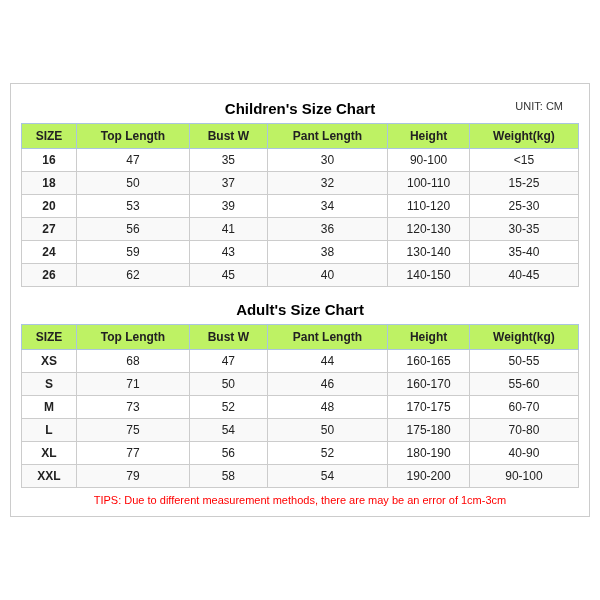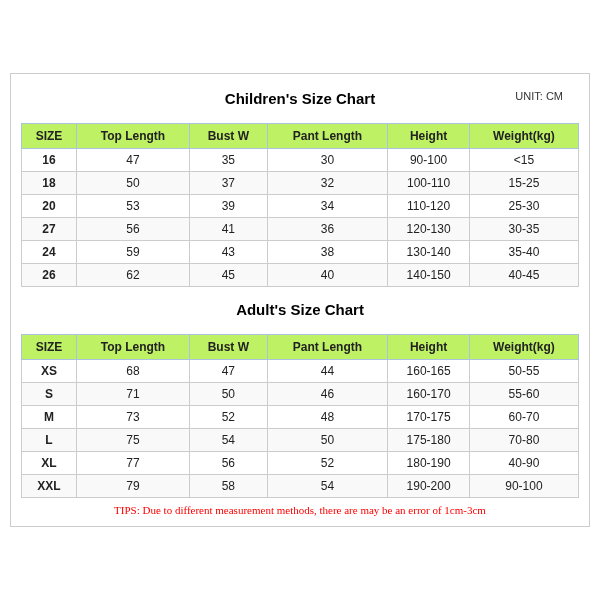--- a/index.html
+++ b/index.html
@@ -16,21 +16,21 @@
       width: 580px;
       border: 1px solid #ccc;
       background: #fff;
       padding: 10px;
     }
     .section-title {
       text-align: center;
       font-weight: bold;
       font-size: 15px;
       background: #fff;
-      padding: 6px 0 16px 0;
+      padding: 6px 0 6px 0;
       position: relative;
     }
     .unit-label {
       position: absolute;
       right: 16px;
       top: 6px;
       font-size: 11px;
       font-weight: normal;
       color: #333;
     }
@@ -60,21 +60,20 @@
       background: #fff;
     }
     td:first-child {
       font-weight: bold;
     }
     .tips {
       text-align: center;
       color: red;
       font-size: 11px;
       margin-top: 6px;
-      font-family: Liberation Serif, serif;
     }
     .section-gap {
       height: 8px;
     }
   </style>
 </head>
 <body>
 
 <div class="container">
 

